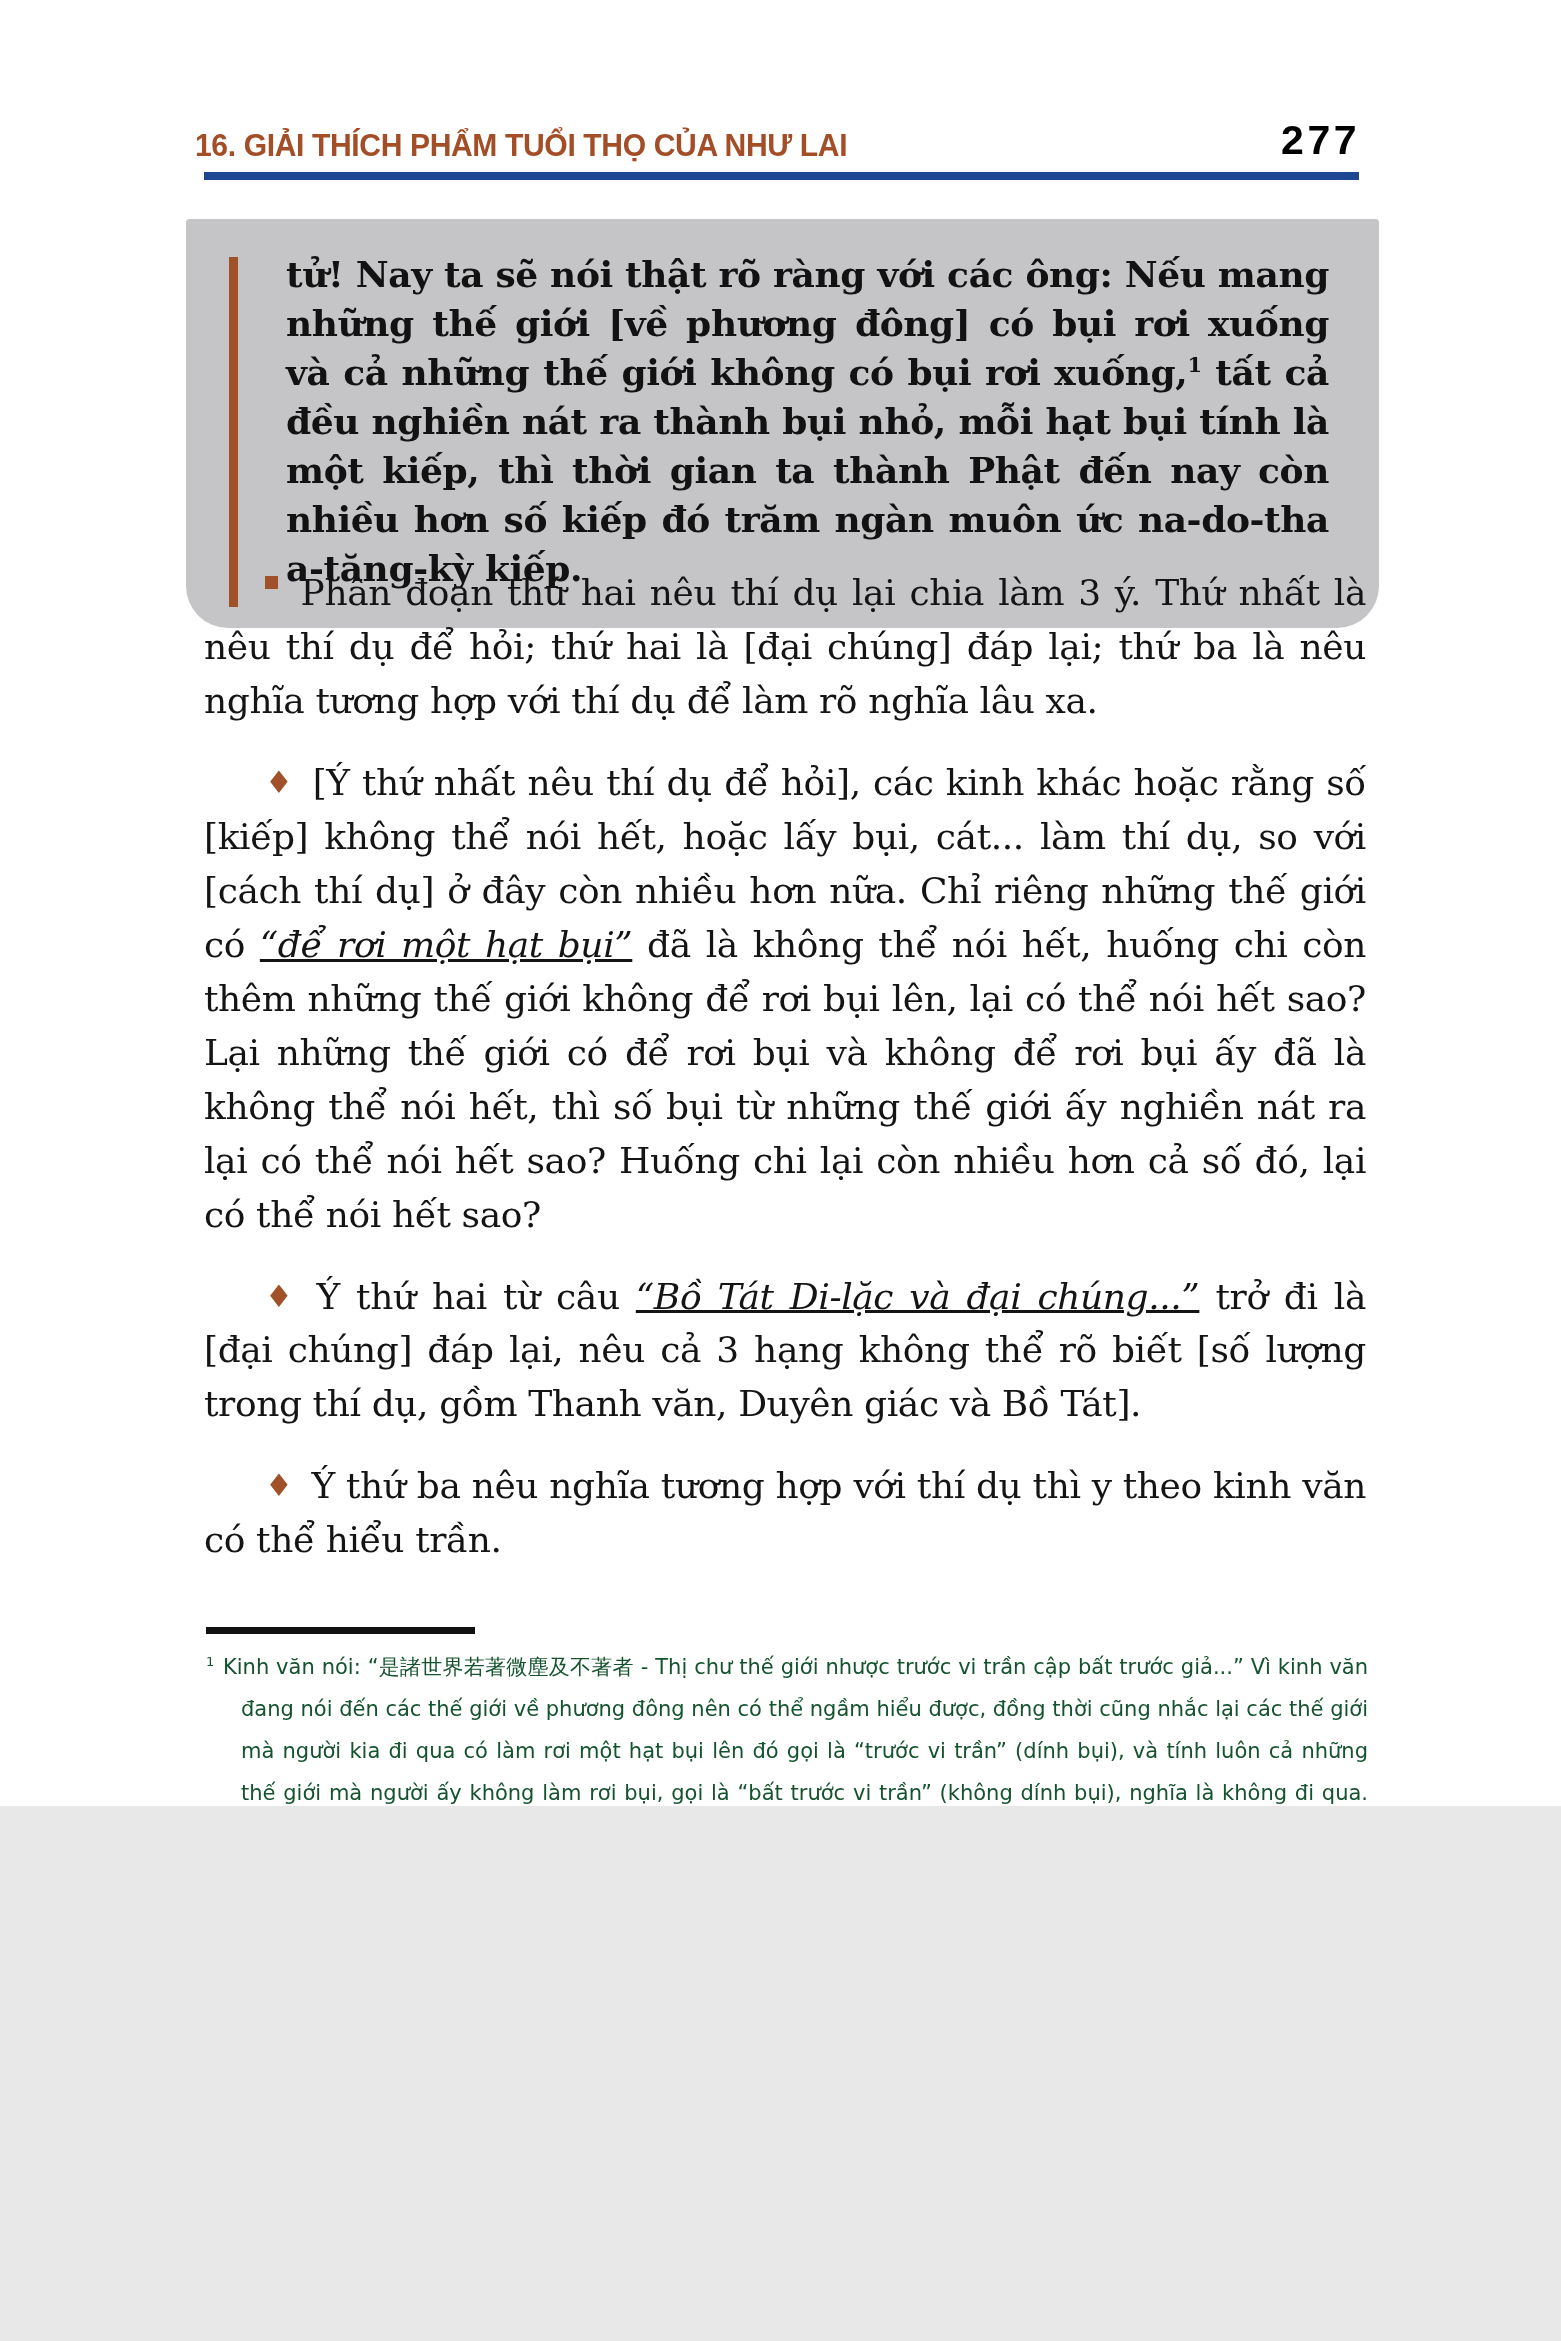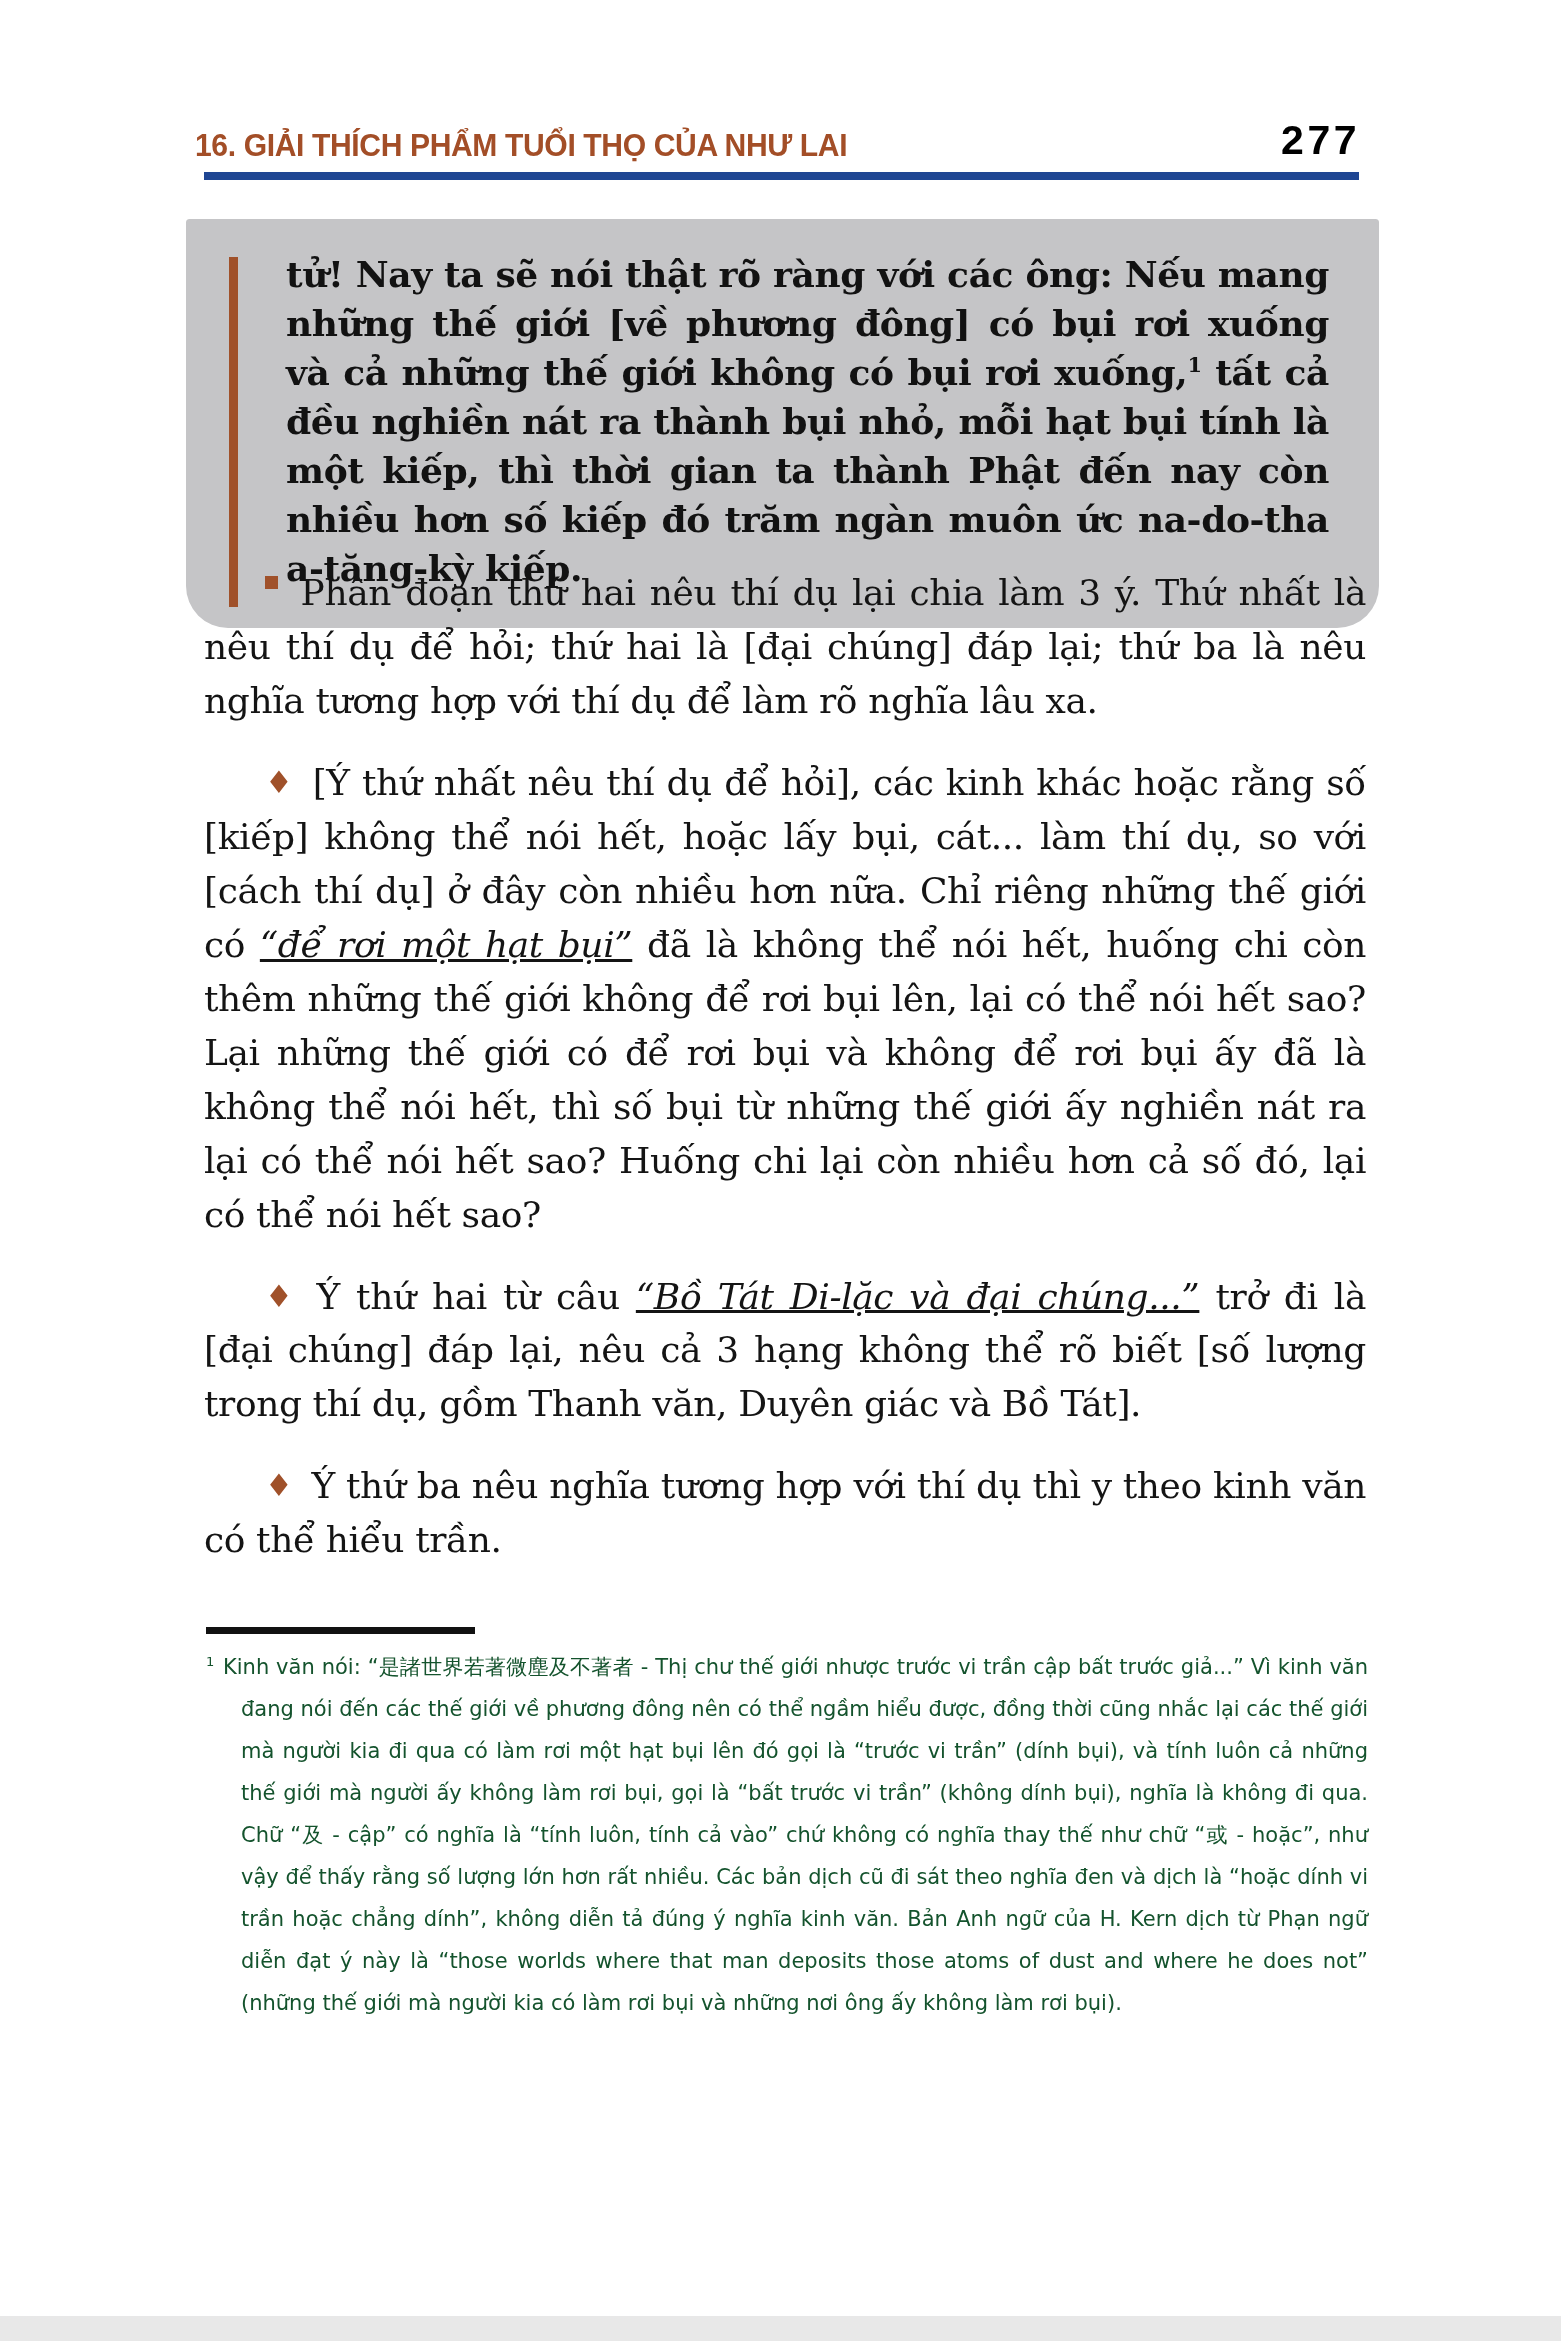--- a/index.html
+++ b/index.html
@@ -1,19 +1,19 @@
 <!DOCTYPE html>
 <html style="font-size:14px"><head>
 <meta charset="utf-8">
 <style>
   * { margin:0; padding:0; box-sizing:border-box; }
   html,body { background:#e8e8e8; }
   .page {
     position:relative;
-    width:1561px; height:2316px;
+    width:1561px; height:1806px;
     background:#ffffff;
     overflow:hidden;
     font-family:"DejaVu Serif", serif;
     color:#141414;
   }
   
   .header-row {
     position:absolute;
     left:195px; right:201px; top:120px;
     display:flex; justify-content:space-between; align-items:flex-end;

